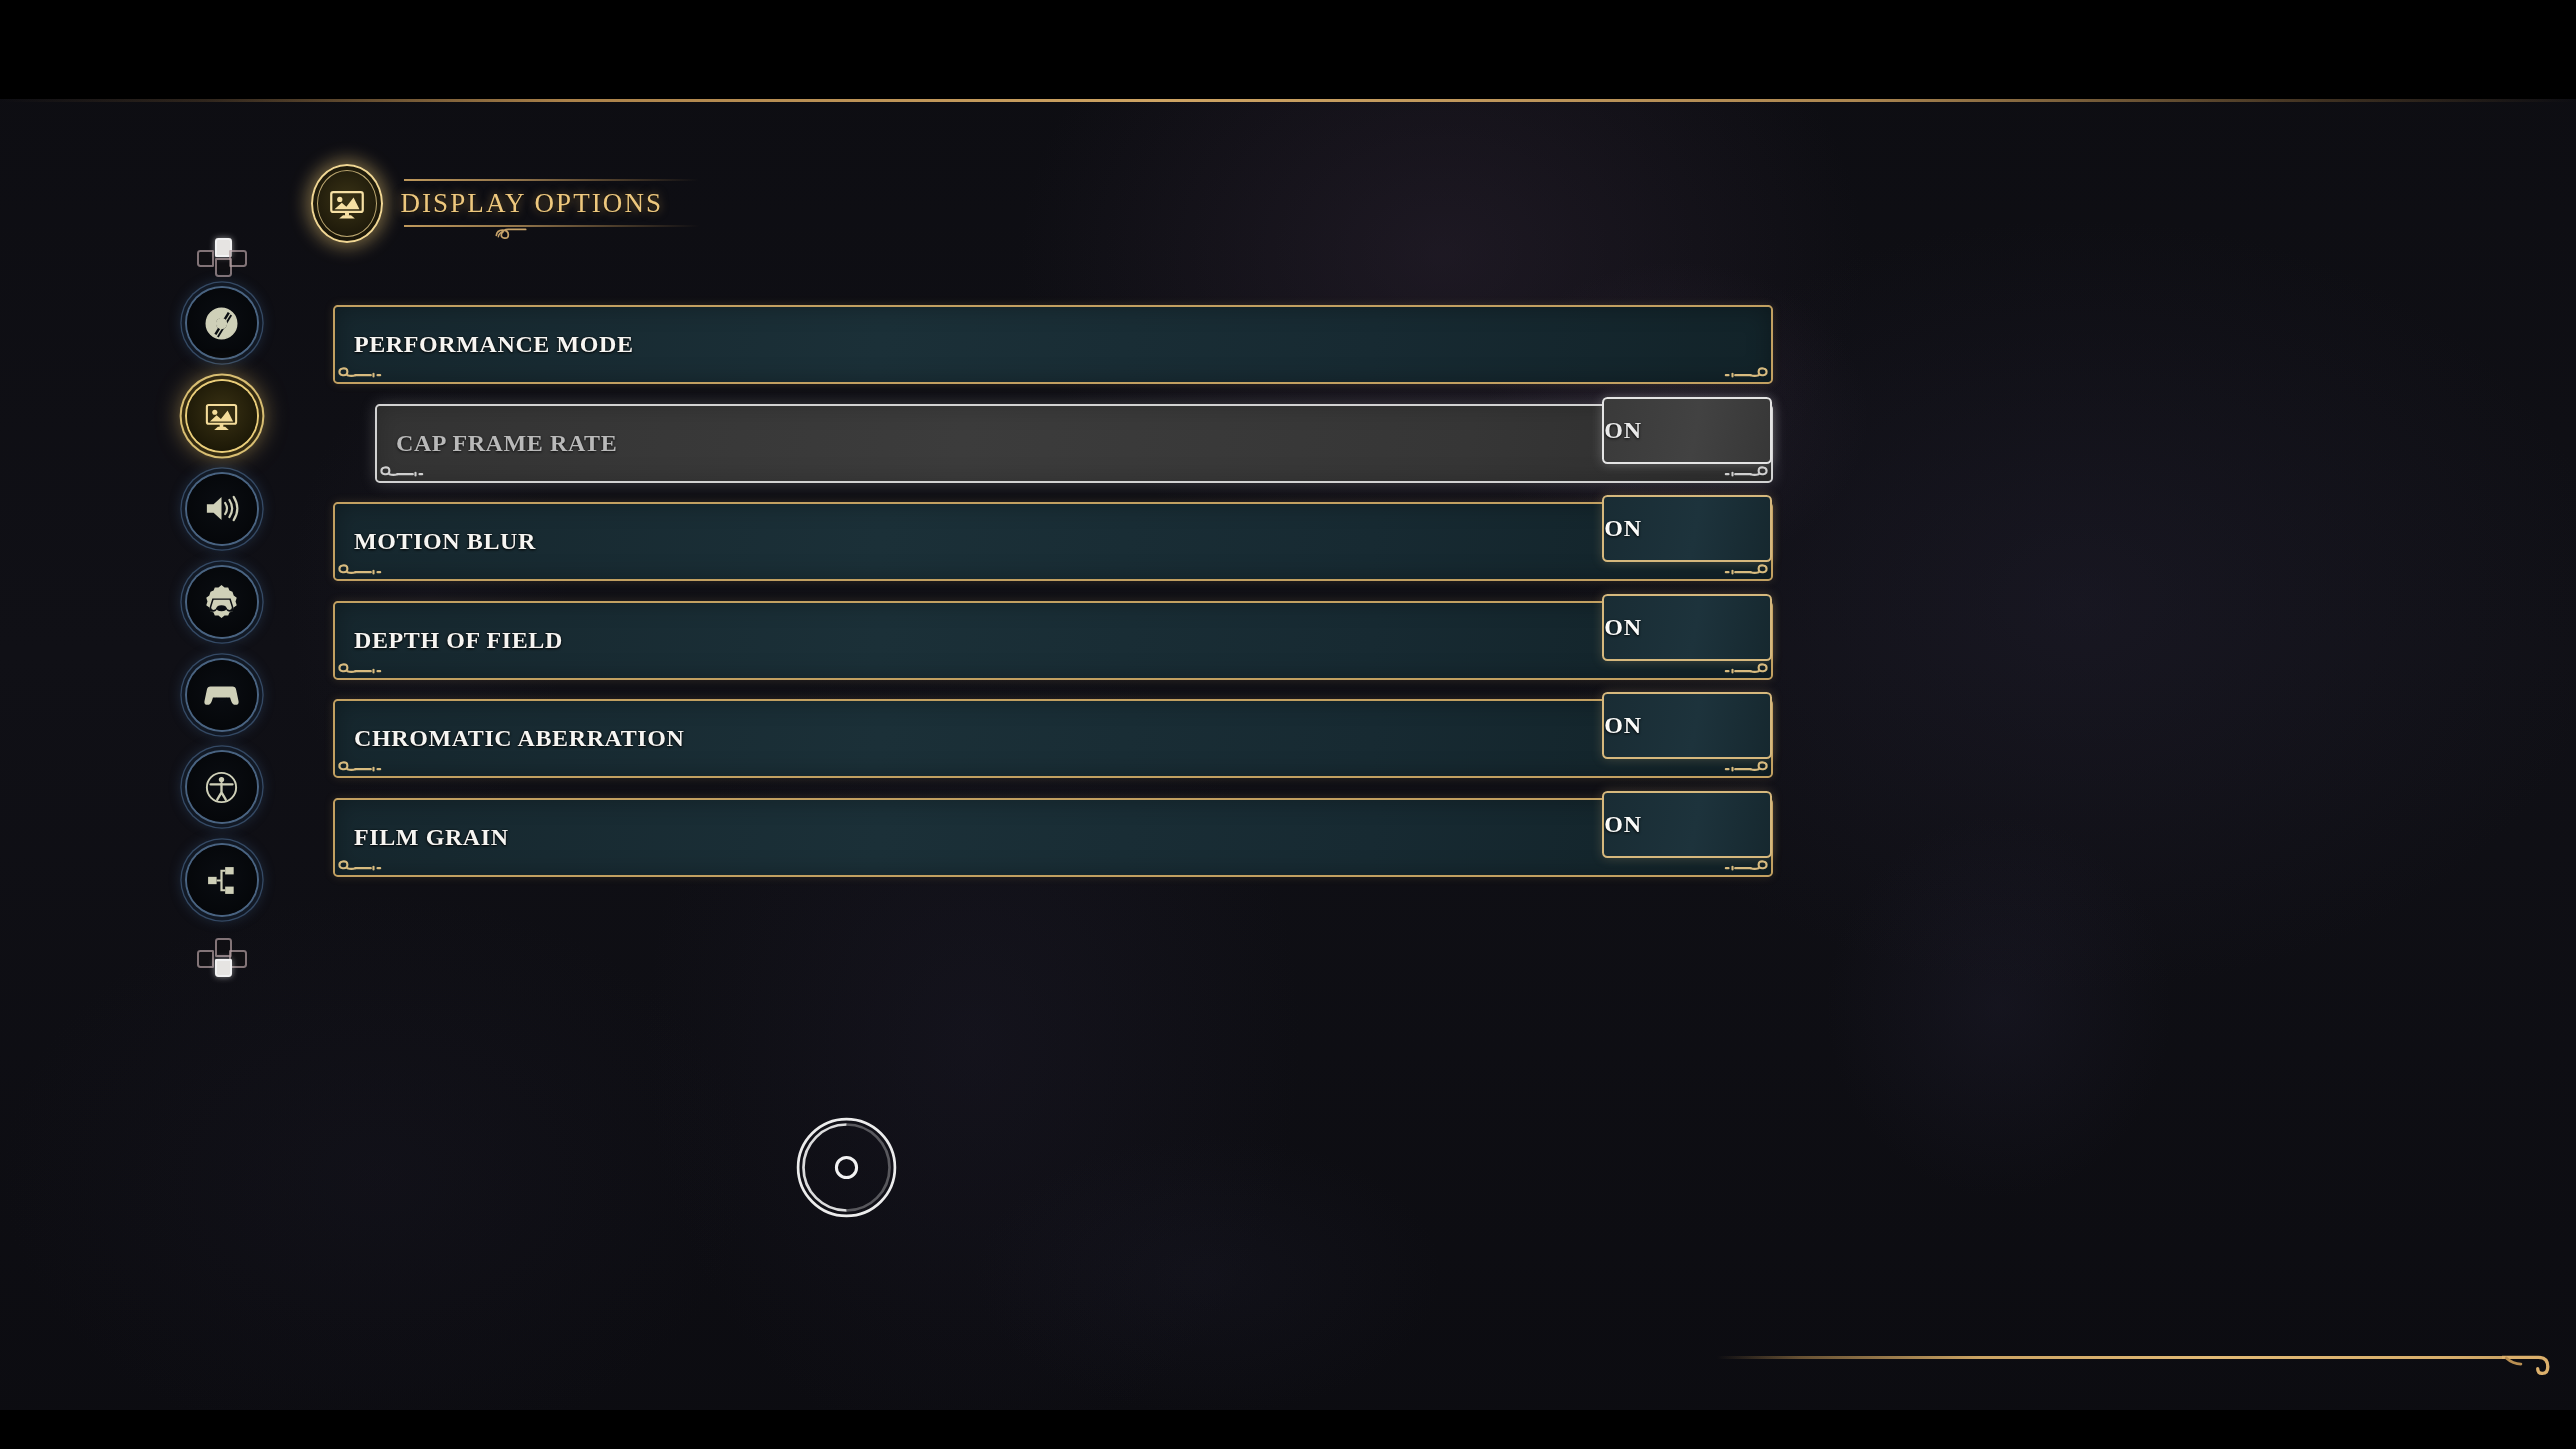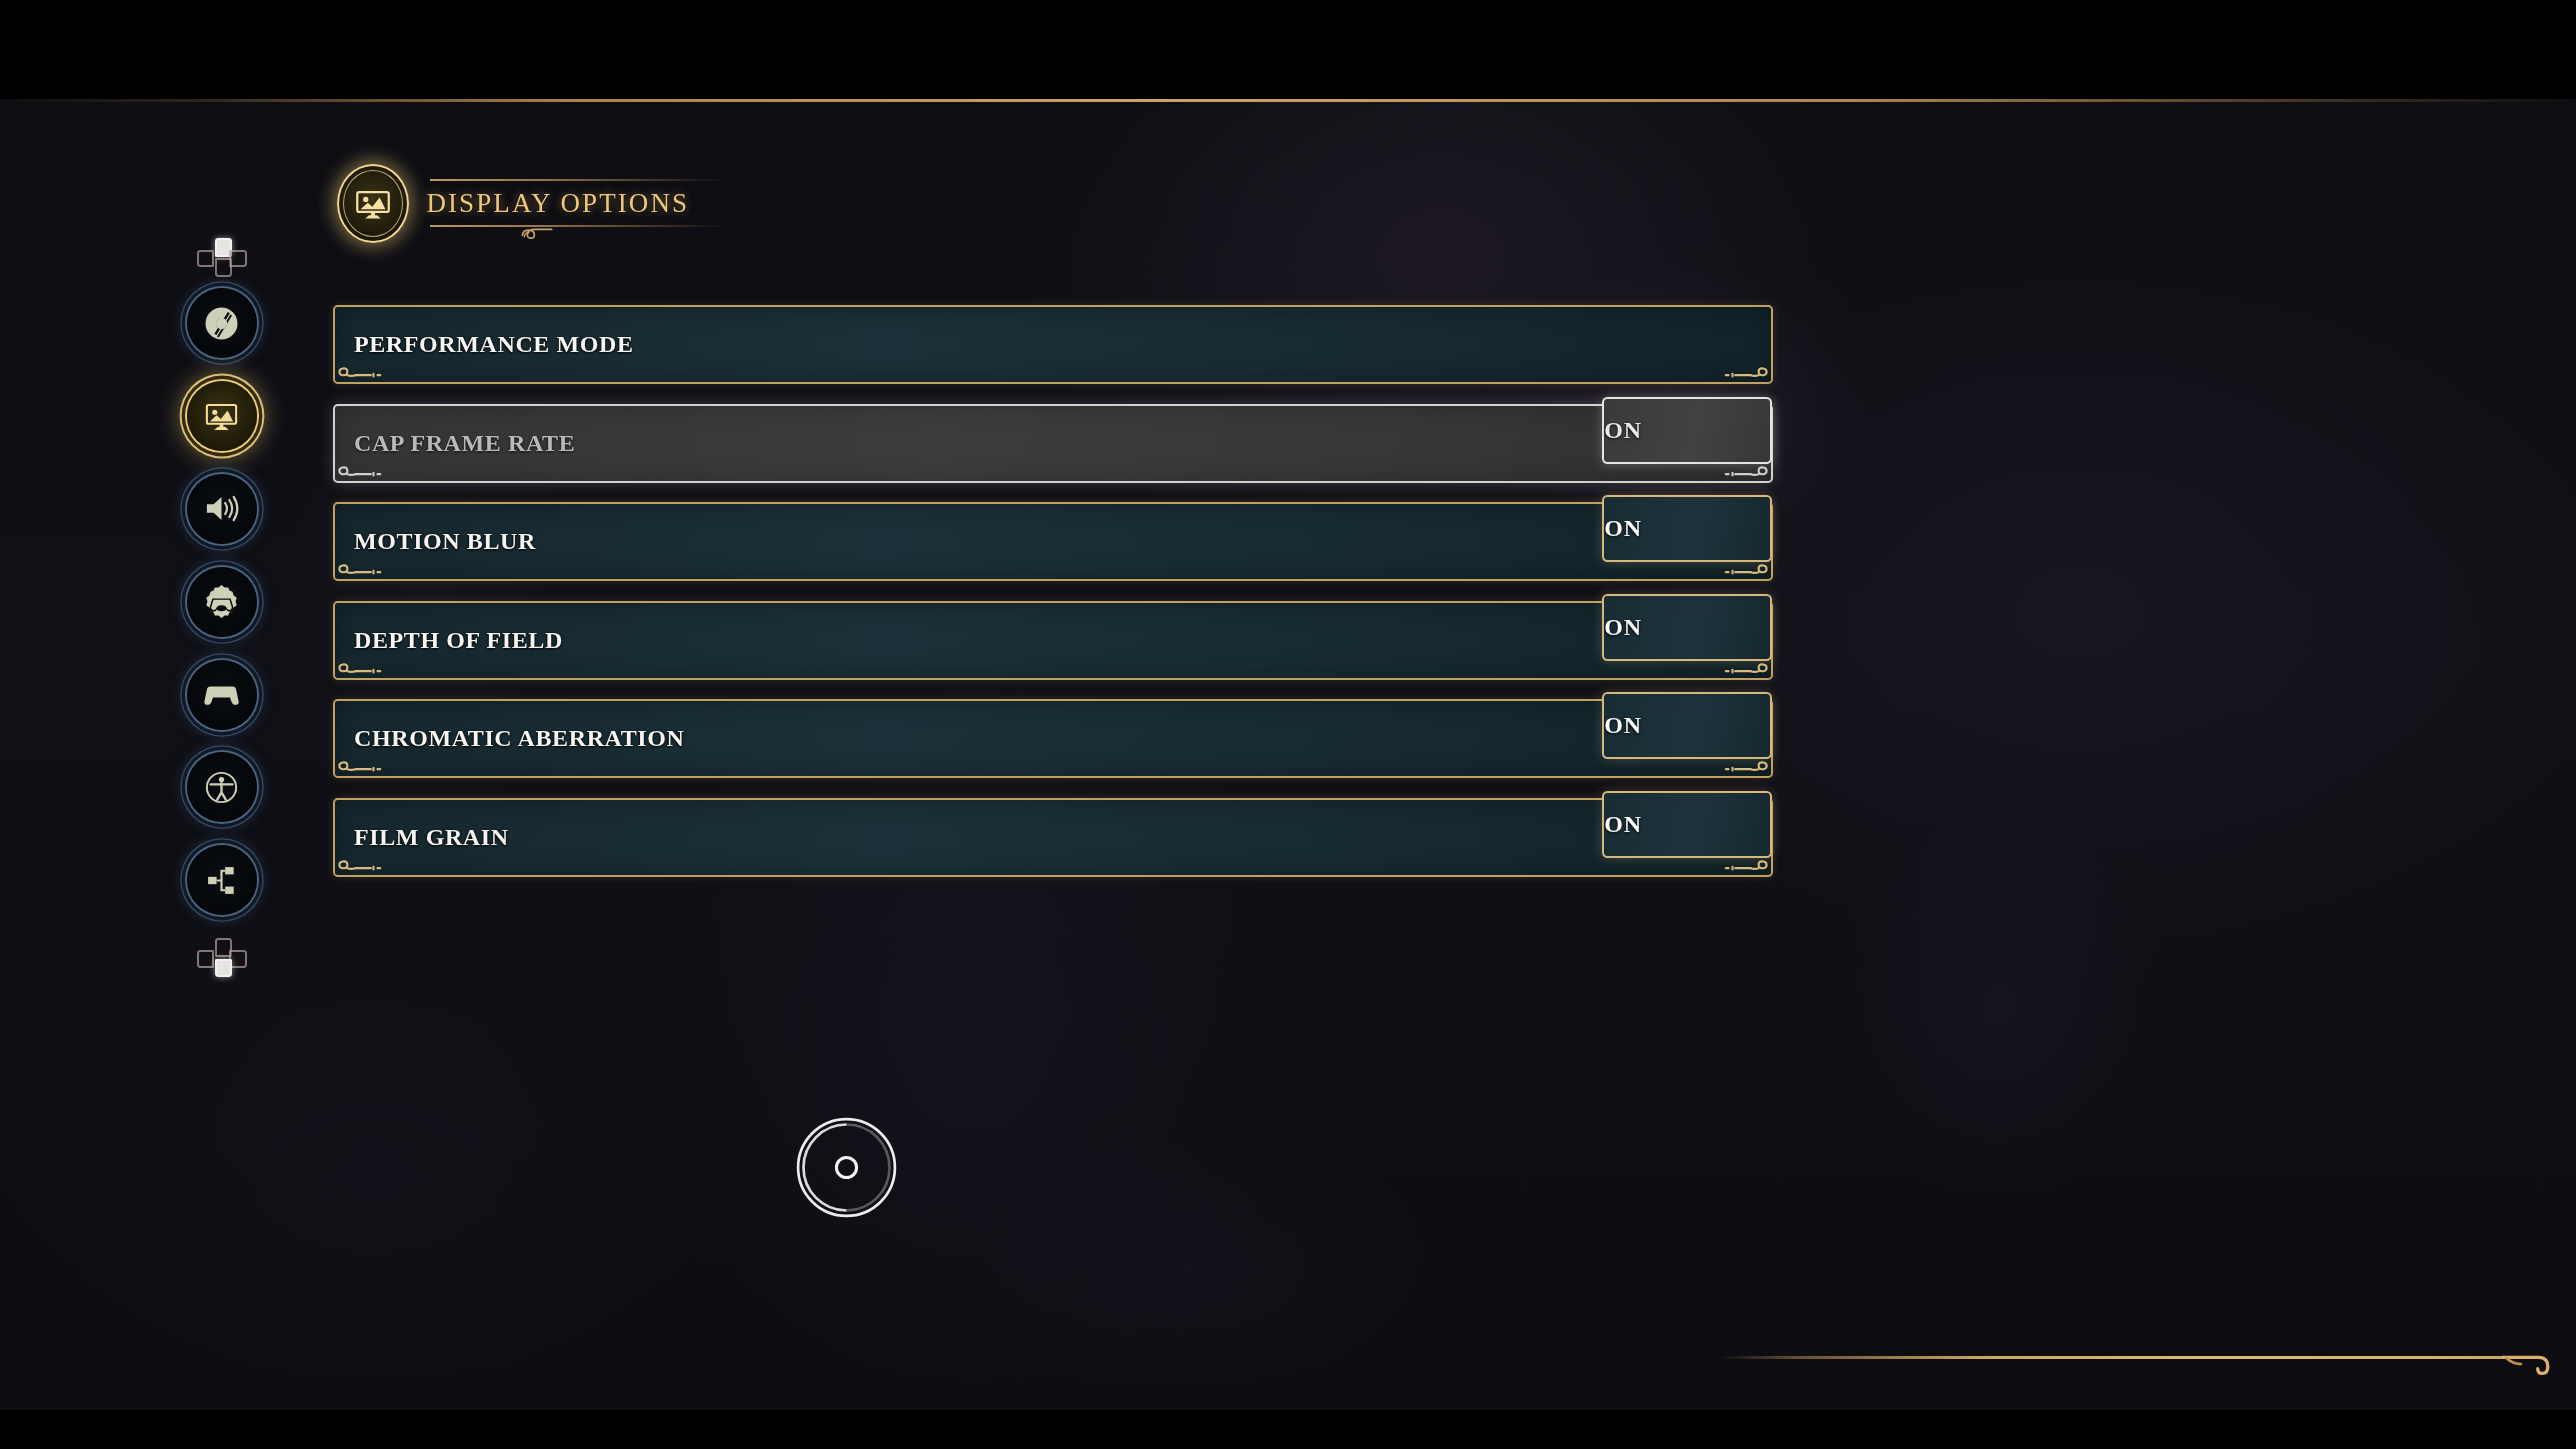--- a/index.html
+++ b/index.html
@@ -110,21 +110,21 @@
     box-shadow:
       0 0 0 2px rgba(243,214,128,0.95),
       0 0 0 5.4px rgba(38,30,10,0.92),
       0 0 0 7.4px rgba(243,214,128,0.85),
       0 0 23px 5.4px rgba(233,194,104,0.55);
   }
 
   
   #header {
     position: absolute;
-    left: 337px; top: 163px;
+    left: 311px; top: 163px;
     height: 81px;
     display: flex; align-items: center;
     z-index: 12;
   }
   #header-badge {
     position: relative;
     width: 72px; height: 79px;
     display: flex; align-items: center; justify-content: center;
     flex: none;
   }
@@ -257,20 +257,21 @@
     font-size: 24px;
     letter-spacing: 0.8px;
     text-shadow: 0 1.3px 2.7px rgba(0,0,0,0.95);
   }
 
   
   .option-row.selected {
     border-color: #d2d2d2;
     background: linear-gradient(100deg, #343434 0%, #3c3c3c 42%, #363636 78%, #2e2e2e 100%);
     box-shadow: 0 0 14.8px rgba(215,215,215,0.22), inset 0 0 23px rgba(0,0,0,0.22);
+    margin-left: 42px;
   }
   .option-row.selected .option-label { color: #b9b9b9; text-shadow: 0 1.3px 2.7px rgba(0,0,0,0.8); }
   .option-row.selected .flourish .stroke { stroke: #cfcfcf; }
   .option-row.selected .toggle-box {
     border-color: #e4e4e4;
     background: linear-gradient(100deg, #3a3a3a 0%, #424242 55%, #373737 100%);
     box-shadow: 0 0 12px rgba(225,225,225,0.28);
   }
   .option-row.selected .toggle-text { color: #e9e9e9; }
 

